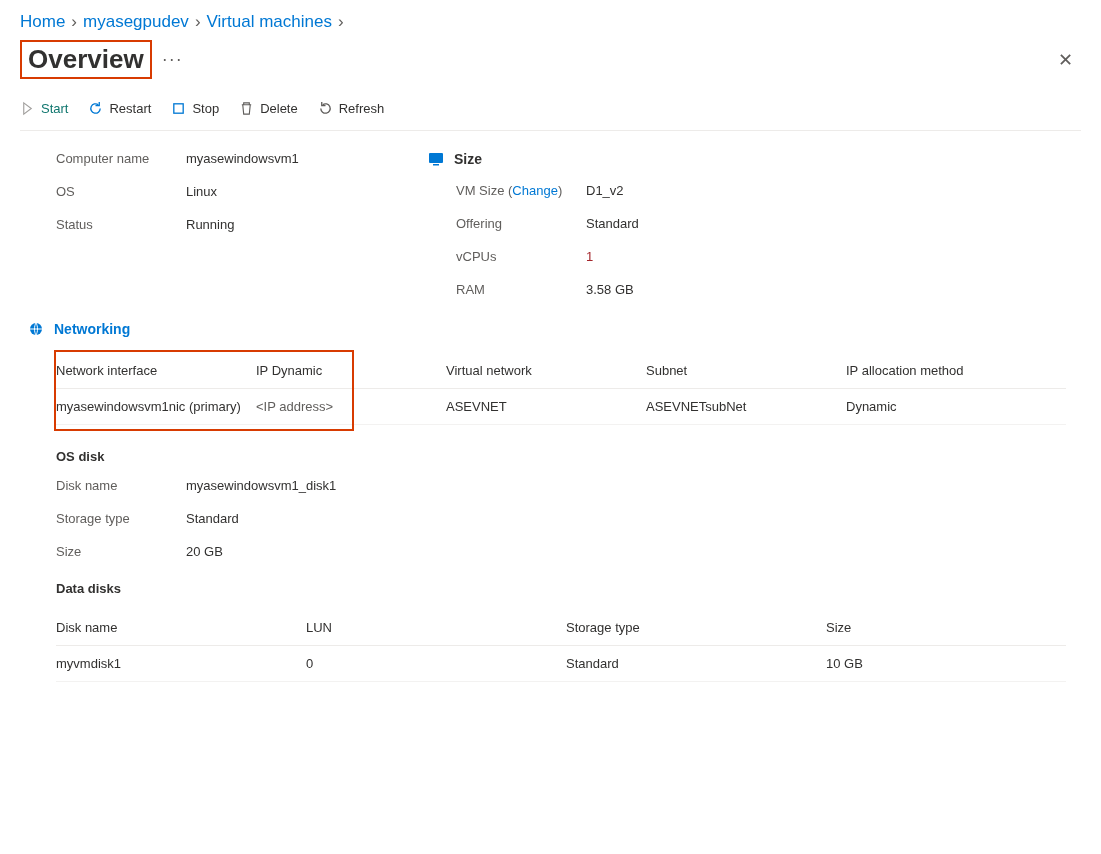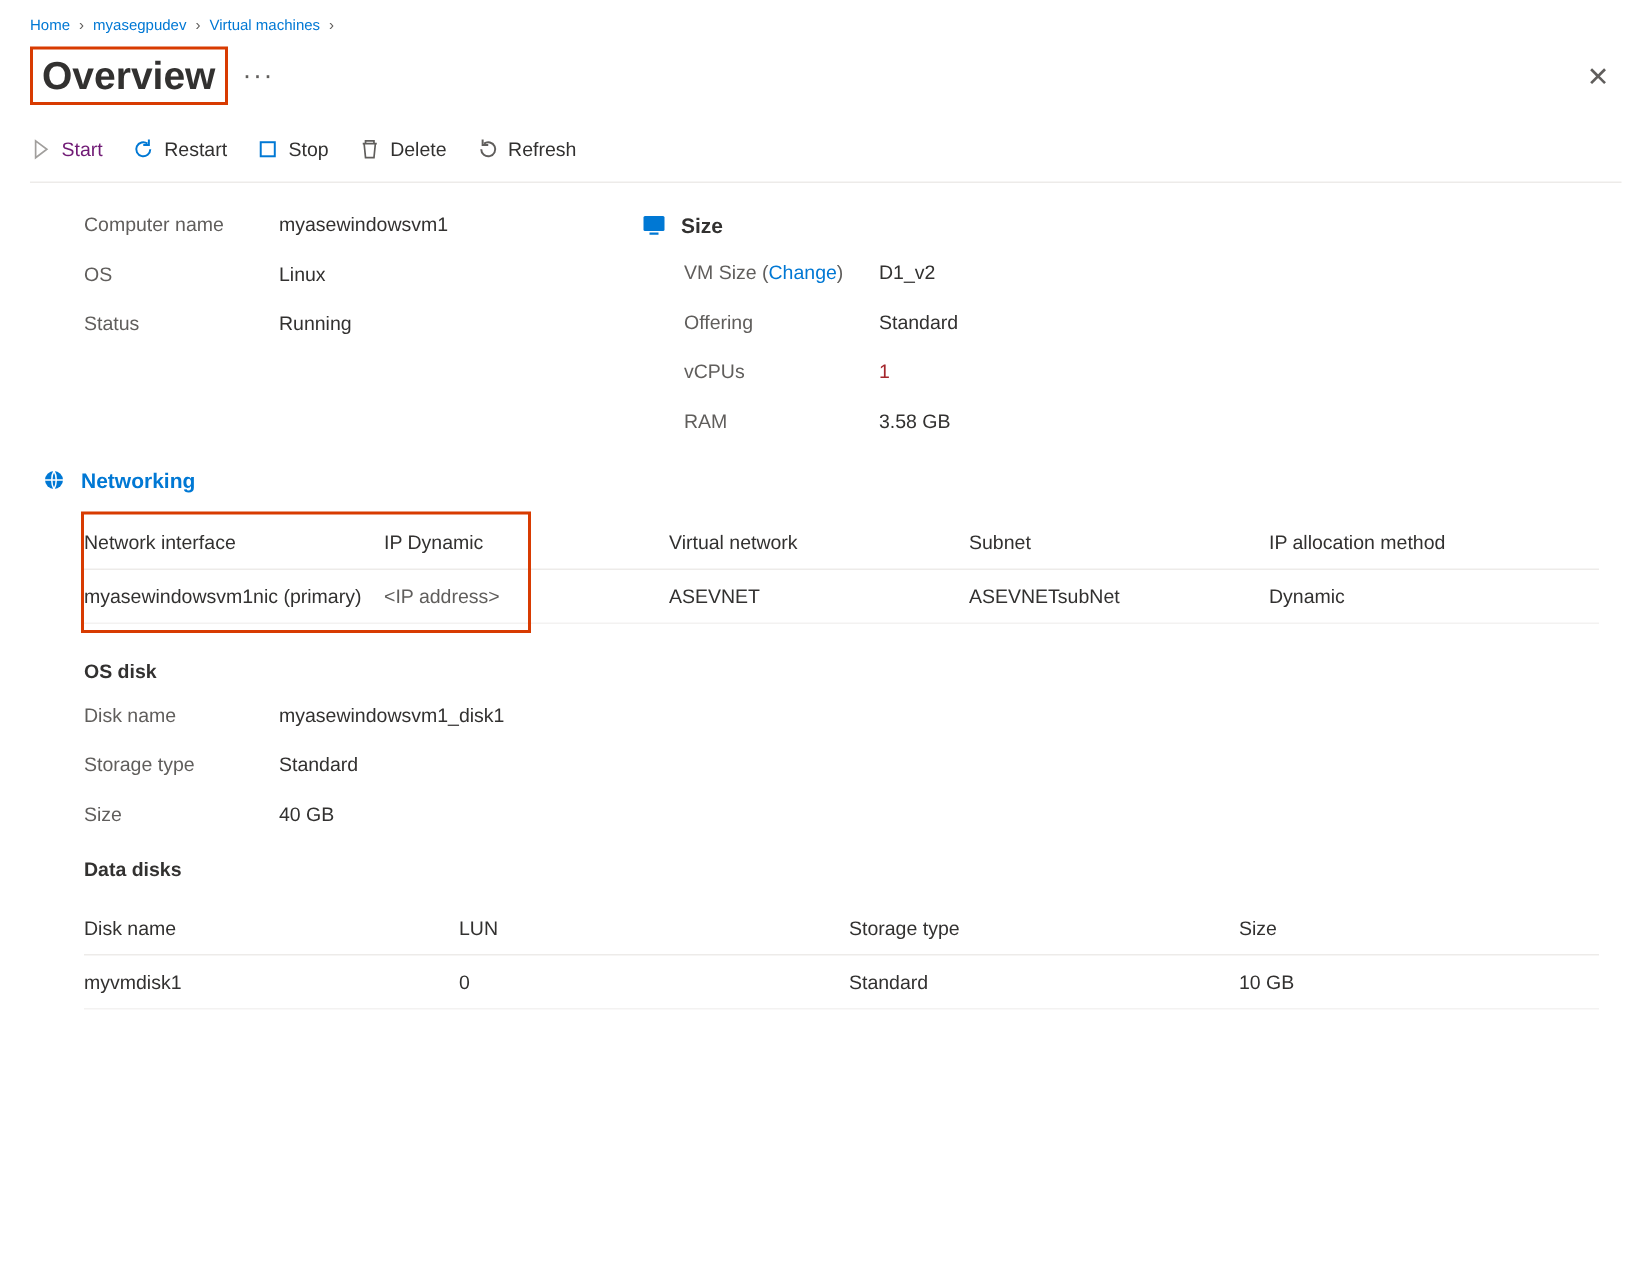--- a/index.html
+++ b/index.html
@@ -5,31 +5,31 @@
   * { box-sizing: border-box; }
   body {
     margin: 0;
     font-family: "Segoe UI", -apple-system, BlinkMacSystemFont, sans-serif;
     font-size: 13px;
     color: #323130;
     background: #fff;
     padding: 12px 20px;
   }
   a { color: #0078d4; text-decoration: none; cursor: pointer; }
-  .breadcrumb { display: flex; align-items: flex-end; gap: 6px; font-size: 10px; margin-bottom: 8px; }
+  .breadcrumb { display: flex; align-items: flex-end; gap: 6px; font-size: 17px; margin-bottom: 8px; }
   .breadcrumb .sep { color: #605e5c; }
   .title-row { display: flex; align-items: center; justify-content: space-between; margin-bottom: 12px; }
   .title-left { display: flex; align-items: center; gap: 10px; }
   .page-title { font-size: 26px; font-weight: 600; margin: 0; }
   .highlight-box { border: 2px solid #d83b01; padding: 2px 6px; }
   .more { font-size: 18px; color: #605e5c; cursor: pointer; letter-spacing: 1px; }
   .close-btn { font-size: 18px; color: #605e5c; cursor: pointer; padding: 4px 8px; }
   .toolbar { display: flex; align-items: center; gap: 20px; padding: 10px 0 14px; border-bottom: 1px solid #edebe9; margin-bottom: 20px; }
   .tool { display: inline-flex; align-items: center; gap: 6px; cursor: pointer; }
-  .tool.disabled { color: #701a75; cursor: default; }
+  .tool.disabled { color: #0f766e; cursor: default; }
   .tool svg { width: 15px; height: 15px; }
   .sections-row { display: flex; gap: 60px; margin-bottom: 24px; padding-left: 8px; }
   .section { flex: 0 0 auto; }
   .section-header { display: flex; align-items: center; gap: 10px; font-weight: 600; font-size: 14px; margin-bottom: 16px; }
   .section-header.link { color: #0078d4; cursor: pointer; }
   .icon16 { width: 16px; height: 16px; display: inline-block; }
   .kv { display: grid; grid-template-columns: 120px auto; row-gap: 18px; column-gap: 10px; font-size: 13px; padding-left: 28px; }
   .kv .k { color: #605e5c; }
   .kv .v {}
   .net-section, .disks-section { padding-left: 8px; margin-top: 24px; }
@@ -168,21 +168,21 @@
 
 <div class="disks-section">
 
   <div class="subhead">OS disk</div>
   <div class="kv" style="margin-top:14px">
     <span class="k">Disk name</span>
     <span class="v">myasewindowsvm1_disk1</span>
     <span class="k">Storage type</span>
     <span class="v">Standard</span>
     <span class="k">Size</span>
-    <span class="v">40 GB</span>
+    <span class="v">20 GB</span>
   </div>
 
   <div class="subhead" style="margin-top:22px">Data disks</div>
   <table class="disk-table" style="max-width:1010px">
     <thead>
       <tr>
         <th style="width:250px">Disk name</th>
         <th style="width:260px">LUN</th>
         <th style="width:260px">Storage type</th>
         <th>Size</th>

